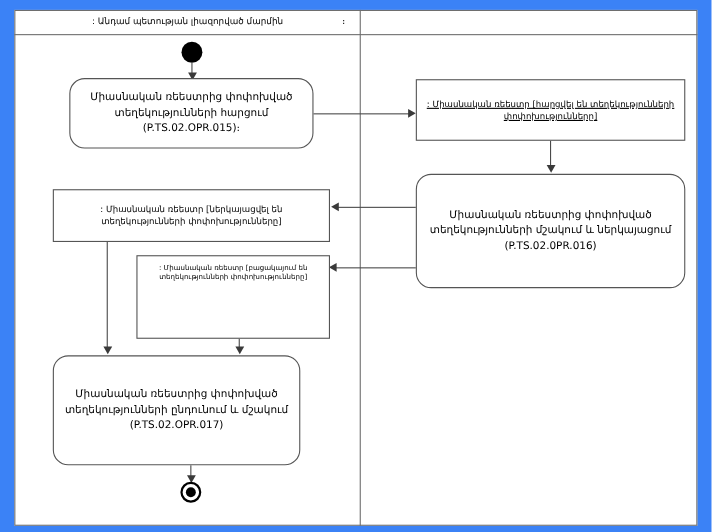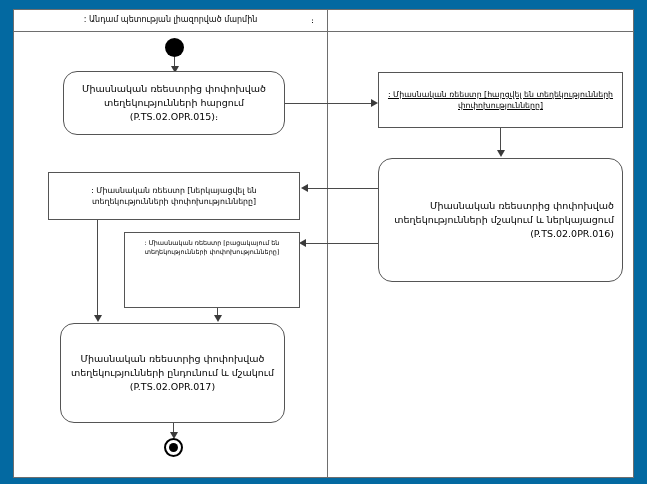--- a/index.html
+++ b/index.html
@@ -7,21 +7,21 @@
     padding: 0;
     background: #ffffff;
   }
   body {
     font-family: "DejaVu Sans", sans-serif;
   }
   #canvas {
     position: relative;
     width: 647px;
     height: 484px;
-    background: #0369a1;
+    background: #3b82f6;
     overflow: hidden;
   }
 
   
   .frame {
     position: absolute;
     left: 13px;
     top: 9px;
     width: 621px;
     height: 469px;
@@ -174,21 +174,21 @@
   <div class="edge-line hline" style="left:285px; top:103px; width:88px;"></div>
   <div class="arrow arrow-right" style="left:371px; top:99px;"></div>
 
   <div class="node object" style="left:378px; top:72px; width:245px; height:56px;text-decoration:underline;">
     <div class="txt t8">: Միասնական ռեեստր [հարցվել են տեղեկությունների փոփոխությունները]</div>
   </div>
 
   <div class="edge-line vline" style="left:500px; top:128px; height:25px;"></div>
   <div class="arrow arrow-down" style="left:497px; top:150px;"></div>
 
-  <div class="node activity" style="left:378px; top:158px; width:245px; height:124px;text-align:right;">
+  <div class="node activity" style="left:378px; top:158px; width:245px; height:104px;">
     <div class="txt t10">Միասնական ռեեստրից փոփոխված տեղեկությունների մշակում և ներկայացում (P.TS.02.0PR.016)</div>
   </div>
 
   <div class="edge-line hline" style="left:307px; top:188px; width:71px;"></div>
   <div class="arrow arrow-left" style="left:301px; top:184px;"></div>
 
   <div class="edge-line hline" style="left:305px; top:243px; width:73px;"></div>
   <div class="arrow arrow-left" style="left:299px; top:239px;"></div>
 
   <div class="node object" style="left:124px; top:232px; width:176px; height:76px;">
@@ -198,21 +198,21 @@
   <div class="node object" style="left:48px; top:172px; width:252px; height:48px;">
     <div class="txt t8">: Միասնական ռեեստր [ներկայացվել են տեղեկությունների փոփոխությունները]</div>
   </div>
 
   <div class="edge-line vline" style="left:97px; top:220px; height:98px;"></div>
   <div class="arrow arrow-down" style="left:94px; top:315px;"></div>
 
   <div class="edge-line vline" style="left:217px; top:308px; height:10px;"></div>
   <div class="arrow arrow-down" style="left:214px; top:315px;"></div>
 
-  <div class="node activity" style="left:60px; top:323px; width:225px; height:100px;">
+  <div class="node activity" style="left:48px; top:323px; width:225px; height:100px;">
     <div class="txt t10">Միասնական ռեեստրից փոփոխված տեղեկությունների ընդունում և մշակում (P.TS.02.OPR.017)</div>
   </div>
 
   <div class="edge-line vline" style="left:173px; top:423px; height:13px;"></div>
   <div class="arrow arrow-down" style="left:170px; top:432px;"></div>
 
   <div class="final-node" style="left:164px; top:438px;"></div>
 
 </div>
 

